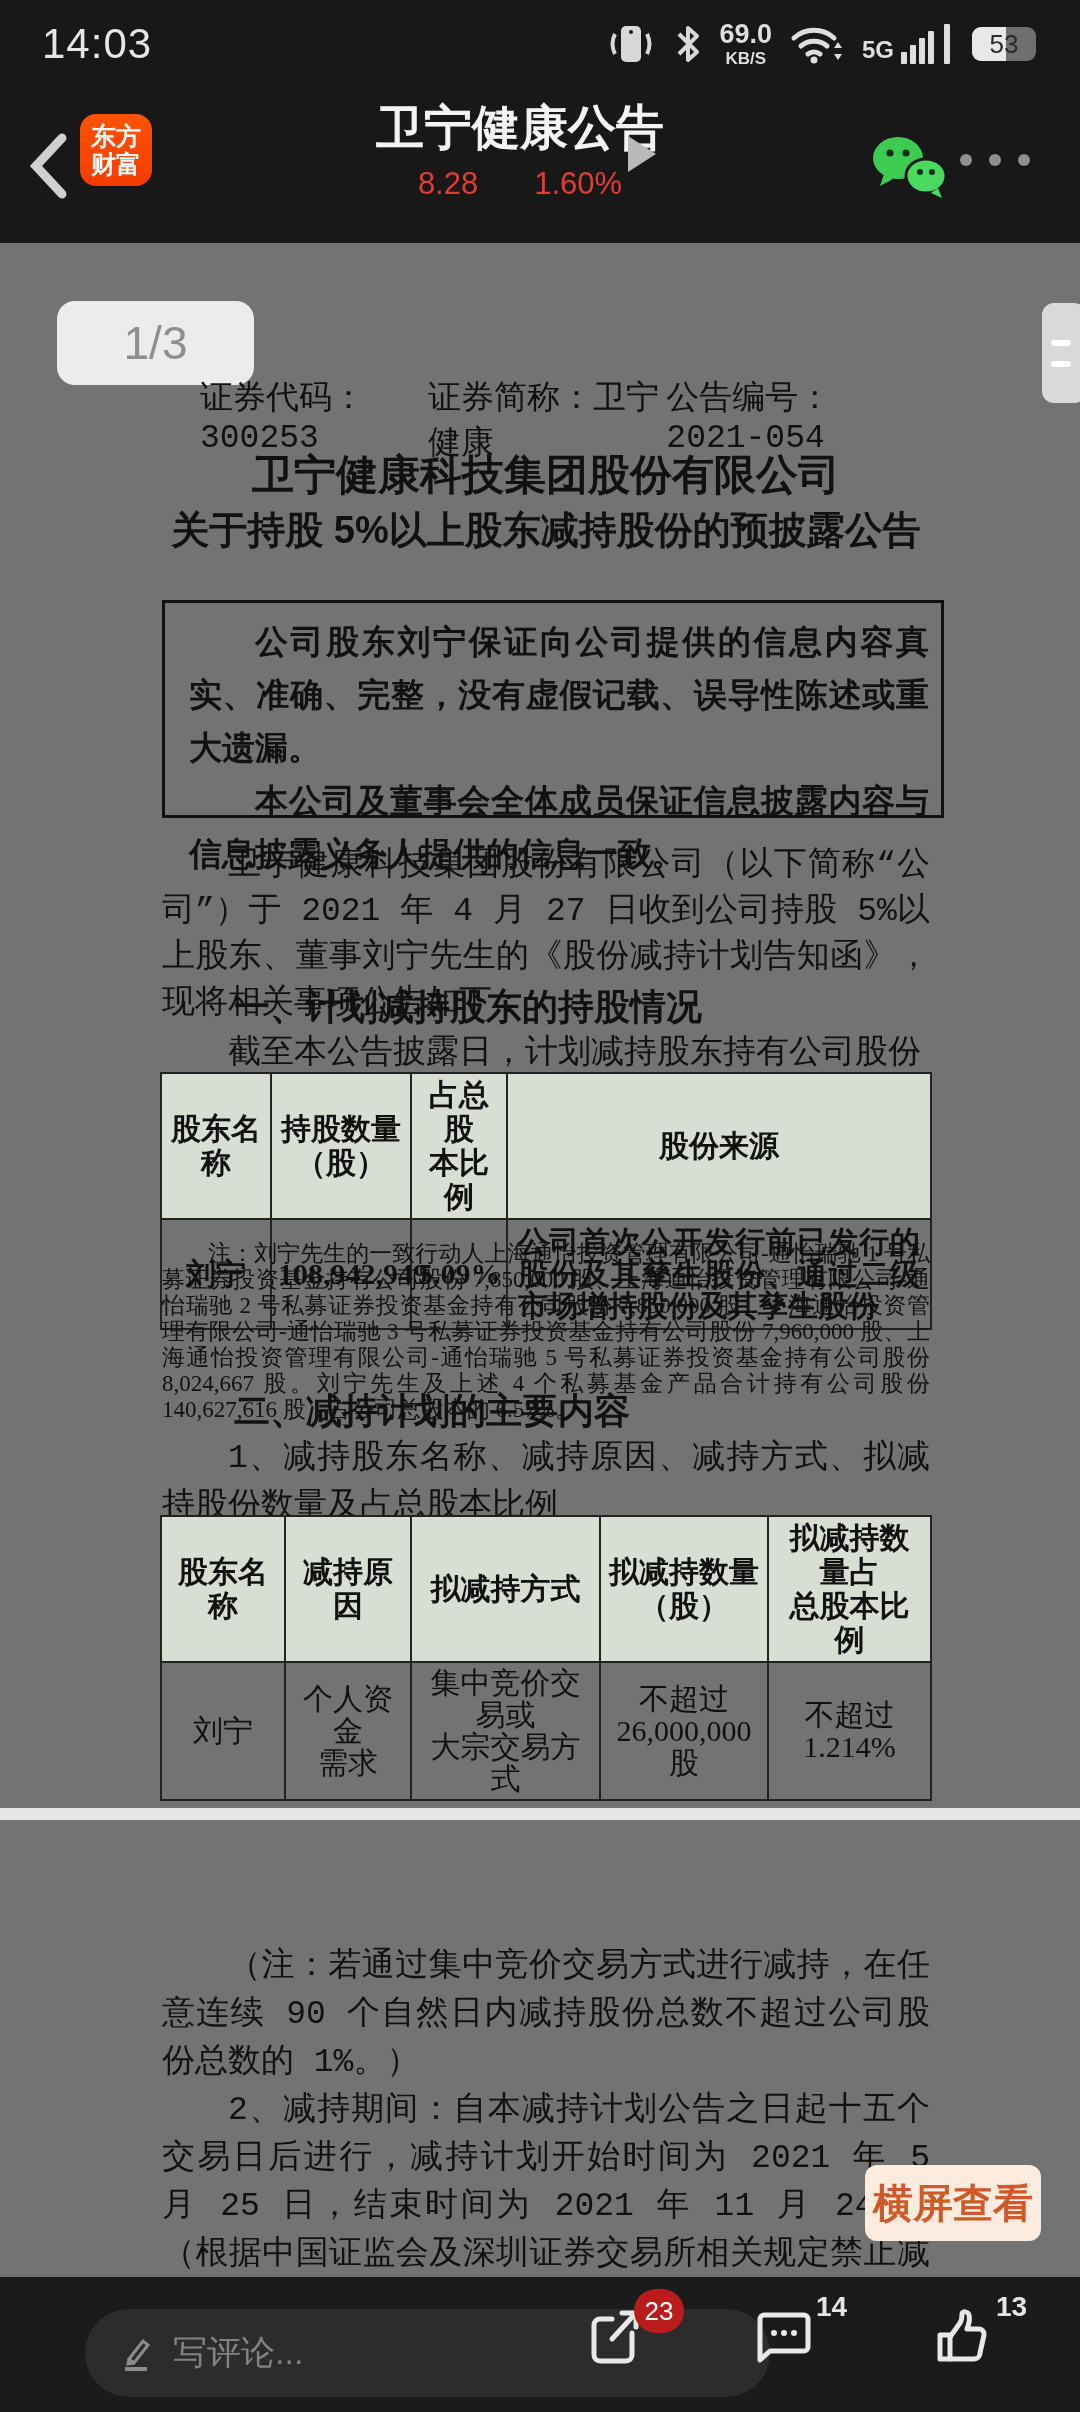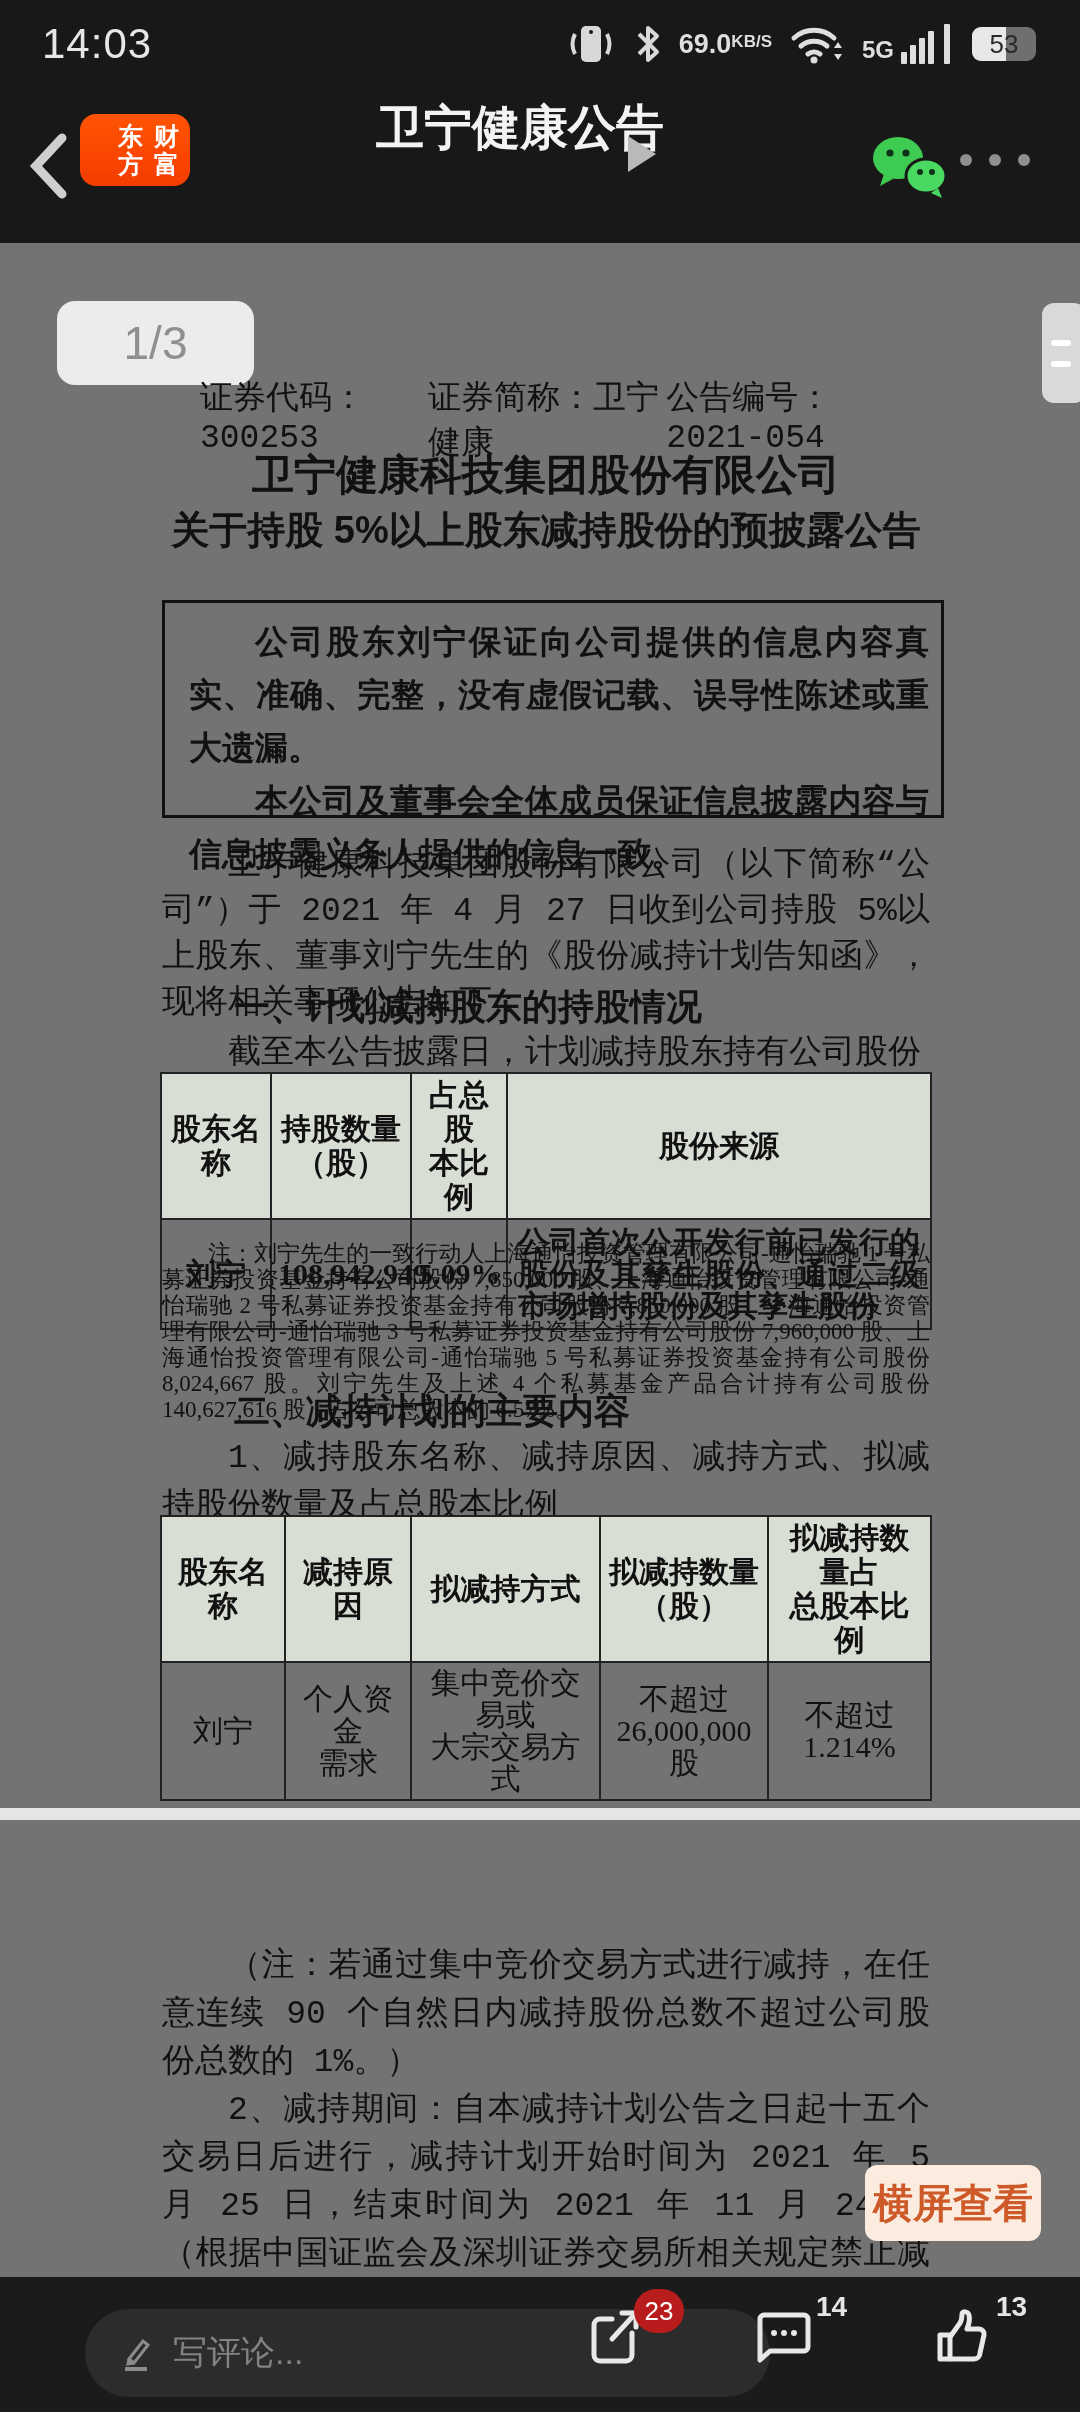--- a/index.html
+++ b/index.html
@@ -4,35 +4,35 @@
 <style>
   html,body{margin:0;padding:0;}
   body{width:1080px;height:2412px;position:relative;background:#ffffff;
        font-family:"Liberation Sans","DejaVu Sans",sans-serif;overflow:hidden;}
   .abs{position:absolute;}
 
   
   .status-bar{position:absolute;left:0;top:0;width:1080px;height:88px;background:#181818;padding-left:32px;}
   .time{position:absolute;left:42px;top:20px;color:#e6e6e6;font-size:42px;letter-spacing:1px;}
   .sb-right{position:absolute;right:76px;top:0;height:88px;display:flex;align-items:center;gap:16px;}
-  .speed{display:flex;flex-direction:row;color:#dedede;line-height:1;}
+  .speed{display:flex;flex-direction:column;align-items:center;color:#dedede;line-height:1;}
   .speed .v{font-size:27px;font-weight:bold;}
   .speed .u{font-size:17px;font-weight:bold;margin-top:2px;}
   .sig{display:flex;align-items:flex-end;gap:3px;color:#dedede;}
   .sig .g5{font-size:24px;font-weight:bold;margin-right:4px;}
   .bar{width:6px;background:#dedede;border-radius:1px;}
   .battery{position:relative;width:64px;height:34px;border-radius:9px;overflow:hidden;background:#6f6f6f;margin-left:6px;}
   .battery .fill{position:absolute;left:0;top:0;bottom:0;width:34px;background:#e8e8e8;}
   .battery .pct{position:absolute;left:0;top:0;width:100%;height:100%;display:flex;align-items:center;justify-content:center;
                 font-size:26px;color:#2b2b2b;}
 
   .app-header{position:absolute;left:0;top:88px;width:1080px;height:155px;background:#181818;}
   .logo{position:absolute;left:80px;top:26px;width:72px;height:72px;border-radius:16px;
-        background:linear-gradient(180deg,#ff5403,#f43c00);display:flex;flex-direction:row;
-        align-items:center;justify-content:center;color:#fff;font-weight:bold;font-size:25px;line-height:28px;padding-left:38px;}
+        background:linear-gradient(180deg,#ff5403,#f43c00);display:flex;flex-direction:column;
+        align-items:center;justify-content:center;color:#fff;font-weight:bold;font-size:25px;line-height:28px;}
   .hd-title-wrap{position:absolute;left:240px;top:8px;width:560px;text-align:center;}
   .hd-title{color:#f3f3f3;font-size:48px;font-weight:bold;font-family:"Liberation Serif","DejaVu Serif",serif;}
   .hd-price{margin-top:6px;color:#e23c33;font-size:31px;display:flex;justify-content:center;gap:56px;}
   .play-tri{position:absolute;left:628px;top:48px;width:0;height:0;border-left:28px solid #b9b9b9;
             border-top:18px solid transparent;border-bottom:18px solid transparent;}
   .dots{position:absolute;right:50px;top:66px;display:flex;gap:17px;}
   .dots i{width:12px;height:12px;border-radius:50%;background:#8f8f8f;}
 
   
   .doc-area{position:absolute;left:0;top:243px;width:1080px;height:2034px;background:#737373;color:#111;}
@@ -136,20 +136,24 @@
 <div class="app-header">
   <svg class="abs" style="left:26px;top:44px" width="44" height="68" viewBox="0 0 44 68">
     <path d="M36 6 L10 34 L36 62" stroke="#cfcfcf" stroke-width="9" fill="none" stroke-linecap="round"></path>
   </svg>
   <div class="logo">
     <span>东方</span>
     <span>财富</span>
   </div>
   <div class="hd-title-wrap">
     <div class="hd-title">卫宁健康公告</div>
+    <div class="hd-price">
+      <span>8.28</span>
+      <span>1.60%</span>
+    </div>
   </div>
   <div class="play-tri"></div>
   <svg class="abs" style="right:130px;top:44px" width="80" height="68" viewBox="0 0 80 68">
     <ellipse cx="28" cy="26" rx="25" ry="21" fill="#3ecb52"></ellipse>
     <path d="M14 42 l-4 12 l13 -7 z" fill="#3ecb52"></path>
     <circle cx="20" cy="21" r="3.6" fill="#10301a"></circle>
     <circle cx="36" cy="21" r="3.6" fill="#10301a"></circle>
     <ellipse cx="56" cy="44" rx="20" ry="17" fill="#49d860" stroke="#181818" stroke-width="3"></ellipse>
     <path d="M68 56 l4 10 l-11 -5 z" fill="#49d860"></path>
     <circle cx="50" cy="40" r="3" fill="#10301a"></circle>

